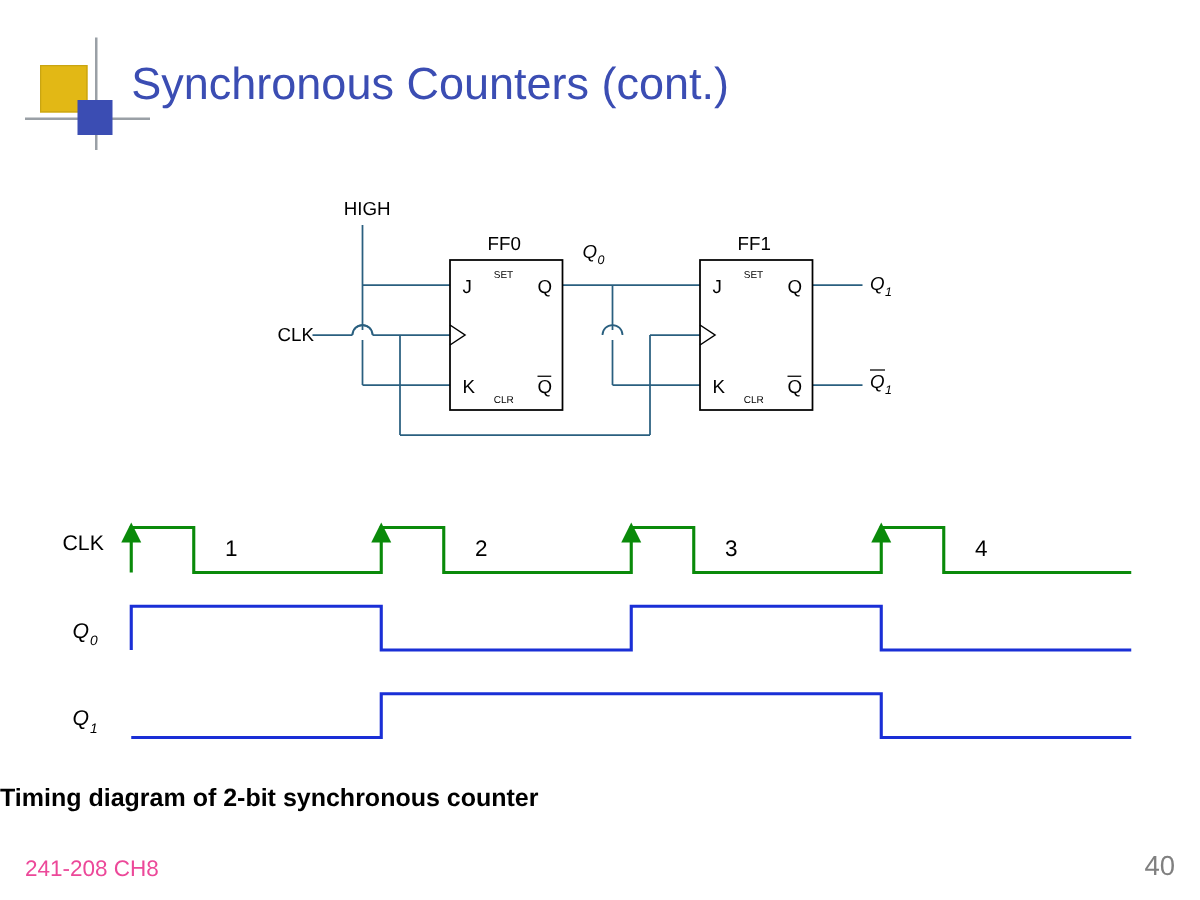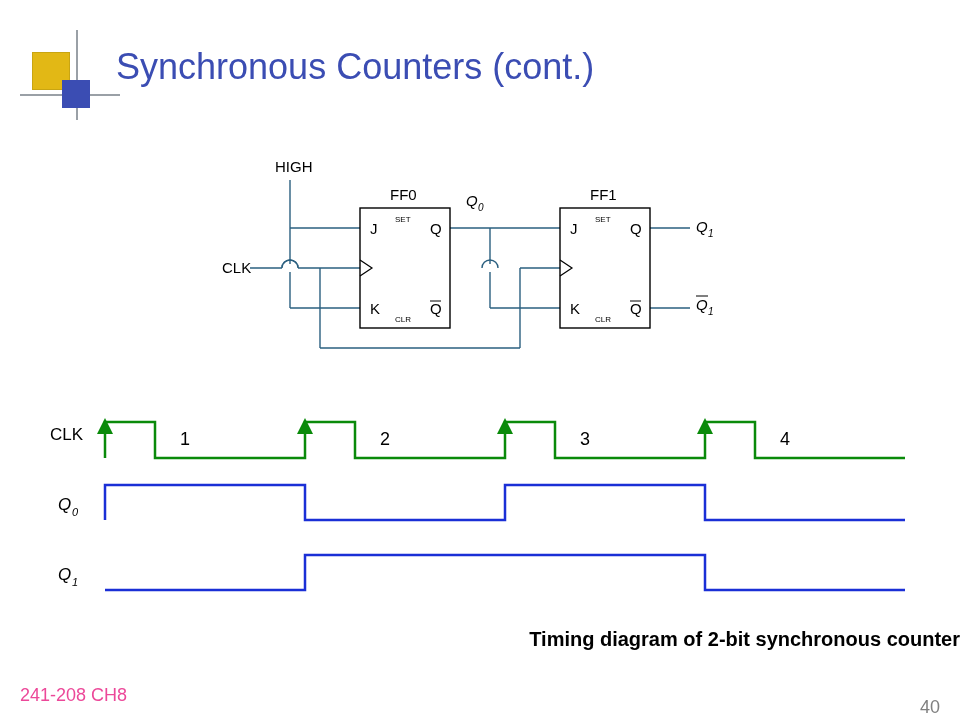--- a/index.html
+++ b/index.html
@@ -41,53 +41,52 @@
     left: 20px; top: 94px;
     width: 100px; height: 2px;
     background: #9aa0a6;
   }
   .title {
     position: absolute;
     left: 105px; top: 46px;
     font-size: 36px;
     color: #3b4db3;
     font-family: Verdana, Geneva, sans-serif;
-    margin-left: 11px;
   }
   .schematic {
     position: absolute;
     left: 220px; top: 150px;
     width: 520px; height: 230px;
   }
   .timing {
     position: absolute;
     left: 50px; top: 410px;
     width: 870px; height: 210px;
   }
   .caption {
     position: absolute;
     left: 0; right: 0;
     top: 628px;
-    text-align: right;
+    text-align: left;
     font-weight: bold;
     font-family: Verdana, Geneva, sans-serif;
     font-size: 20px;
     color: #000;
   }
   .footer-left {
     position: absolute;
     left: 20px; bottom: 14px;
     font-size: 18px;
     color: #ec4899;
     font-family: Verdana, Geneva, sans-serif;
   }
   .footer-right {
     position: absolute;
-    right: 20px; bottom: 2px;
-    font-size: 18px;
+    right: 20px; bottom: 14px;
+    font-size: 22px;
     color: #808080;
     font-family: Verdana, Geneva, sans-serif;
   }
   .lbl {
     font-family: Arial, sans-serif;
     fill: #000;
   }
 </style>
 </head>
 <body>

